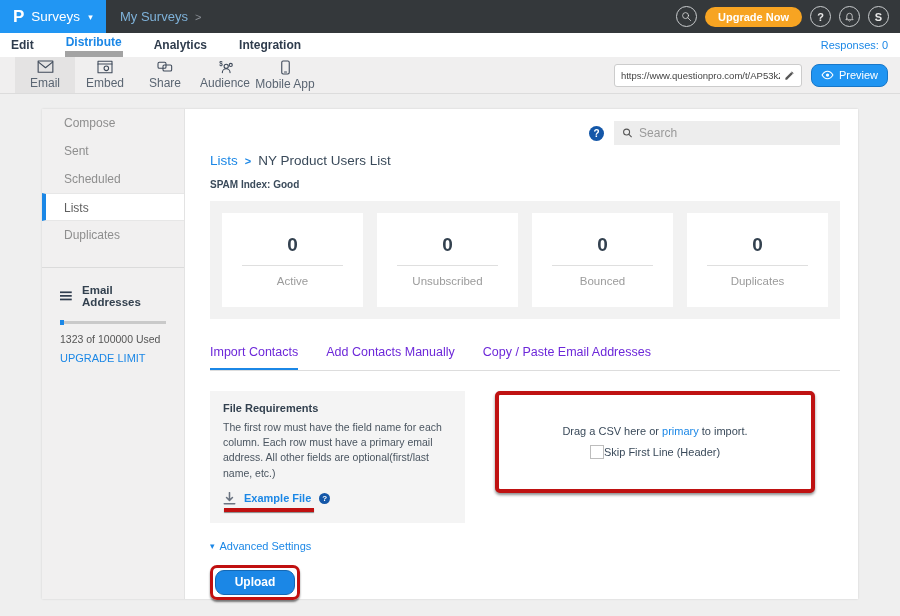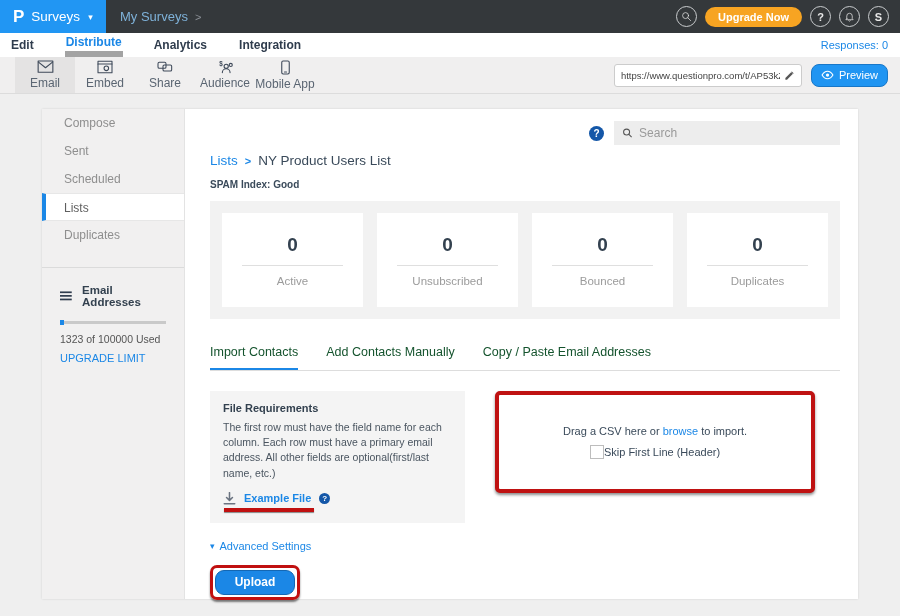--- a/index.html
+++ b/index.html
@@ -86,21 +86,21 @@
   .spam-row { margin-top:11px; font-size:10px; font-weight:bold; color:#3A4A5A; }
 
   .stats-band { margin-top:11px; background:#F2F2F2; padding:12px; display:flex; gap:14px; }
   .stat-card { flex:1; background:#fff; height:94px; display:flex; flex-direction:column;
     align-items:center; justify-content:center; }
   .stat-value { font-size:19px; font-weight:bold; color:#33414F; }
   .stat-divider { width:72%; border-top:1px solid #DFDFDF; margin:9px 0; }
   .stat-label { font-size:11.5px; color:#9B9B9B; }
 
   .tabs-row { margin-top:26px; display:flex; gap:28px; border-bottom:1px solid #DDD; }
-  .tab { font-size:12.5px; color:#14532d; padding-bottom:9px; border-bottom:2px solid transparent; }
+  .tab { font-size:12.5px; color:#6d28d9; padding-bottom:9px; border-bottom:2px solid transparent; }
   .tab.active { border-bottom:2px solid #1B87E6; }
 
   .import-body { margin-top:20px; display:flex; gap:30px; }
   .filereq-box { width:255px; background:#F4F4F4; padding:11px 13px; flex:0 0 auto; }
   .filereq-title { font-size:11px; font-weight:bold; color:#33414F; }
   .filereq-text { margin-top:6px; font-size:10.5px; color:#4A5560; line-height:1.45; }
   .example-row { margin-top:11px; display:flex; align-items:center; gap:8px; }
   .example-link { font-size:11px; font-weight:bold; color:#1B87E6; }
   .mini-help { width:11px; height:11px; border-radius:50%; background:#1457A8; color:#fff;
     font-size:8px; font-weight:bold; display:flex; align-items:center; justify-content:center; }
@@ -312,21 +312,21 @@
               <line x1="2" y1="18" x2="18" y2="18" stroke="#6A7380" stroke-width="2.4" stroke-linecap="round"></line>
             </svg>
             <span class="example-link">Example File</span>
             <span class="mini-help">?</span>
           </div>
           <div class="red-underline"></div>
         </div>
 
         <div class="dropzone">
           <div class="drop-line">
-            <span>Drag a CSV here or </span><span class="browse-link">browse</span><span> to import.</span>
+            <span>Drag a CSV here or </span><span class="browse-link">primary</span><span> to import.</span>
           </div>
           <div class="skip-row">
             <span class="checkbox"></span>
             <span class="skip-label">Skip First Line (Header)</span>
           </div>
         </div>
       </div>
 
       <div class="advanced-row">
         <span class="advanced-caret">▾</span>

